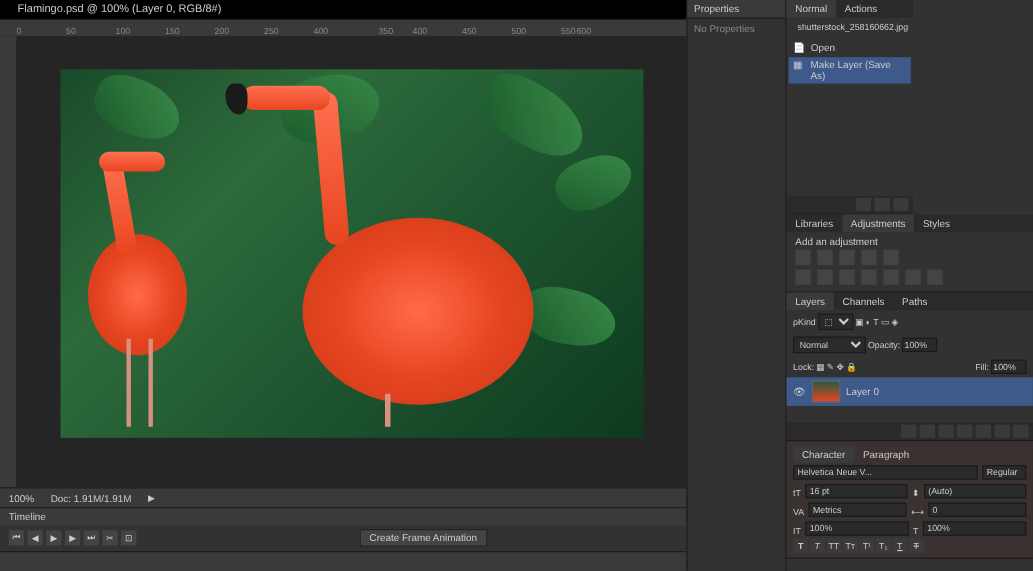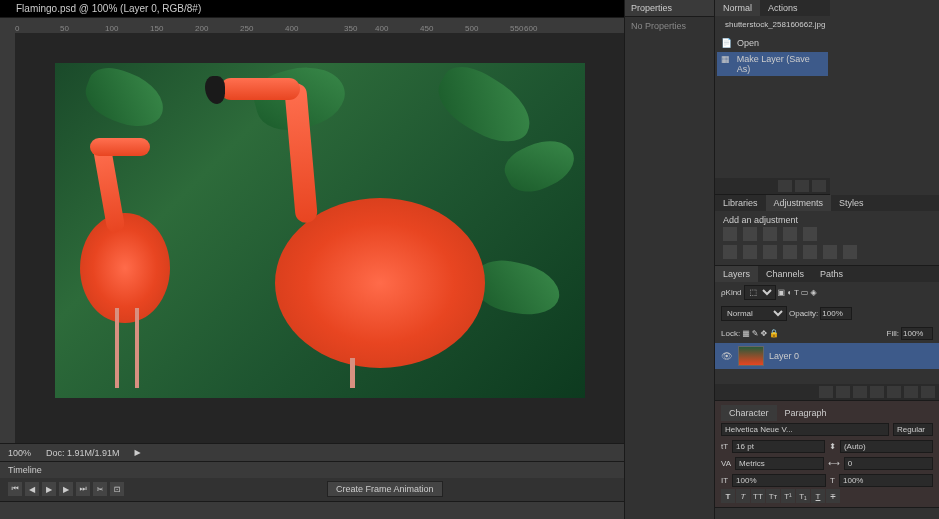--- a/index.html
+++ b/index.html
@@ -44,21 +44,21 @@
 .hue-strip { width: 12px; height: 150px; background: linear-gradient(to bottom, #ff0000, #ffff00, #00ff00, #00ffff, #0000ff, #ff00ff, #ff0000); }
 .adj-body { padding: 4px 8px; }
 .adj-row { display: flex; gap: 6px; padding: 2px 0; }
 .adj-icon { width: 14px; height: 14px; background: #444; }
 .layers-controls { padding: 3px 6px; display: flex; gap: 2px; align-items: center; font-size: 8px; }
 .layers-controls select, .layers-controls input { background: #2a2a2a; color: #ccc; border: 1px solid #1a1a1a; font-size: 8px; padding: 1px; }
 .layer-item { display: flex; align-items: center; padding: 3px 6px; gap: 5px; background: #3d5a8a; }
 .layer-eye { width: 12px; height: 10px; }
 .layer-thumb { width: 26px; height: 20px; background: linear-gradient(#2a5a3a, #e84521); border: 1px solid #666; }
 .char-panel { padding: 4px 6px; font-size: 8px; background: rgba(80,50,50,0.3); }
-.char-row { display: flex; gap: 4px; padding: 2px 0; align-items: center; }
+.char-row { display: flex; gap: 4px; padding: 2px 0; align-items: flex-end; }
 .char-field { background: #2a2a2a; border: 1px solid #1a1a1a; padding: 1px 3px; flex: 1; }
 .char-btns { display: flex; gap: 1px; }
 .char-btn { width: 14px; height: 14px; background: #3a3a3a; font-size: 8px; display: flex; align-items: center; justify-content: center; }
 .panel-footer { display: flex; justify-content: flex-end; gap: 3px; padding: 2px 4px; background: #2a2a2a; }
 .pf-icon { width: 14px; height: 12px; background: #3a3a3a; }
 </style>
 </head>
 <body>
 
 <div class="main-area">

